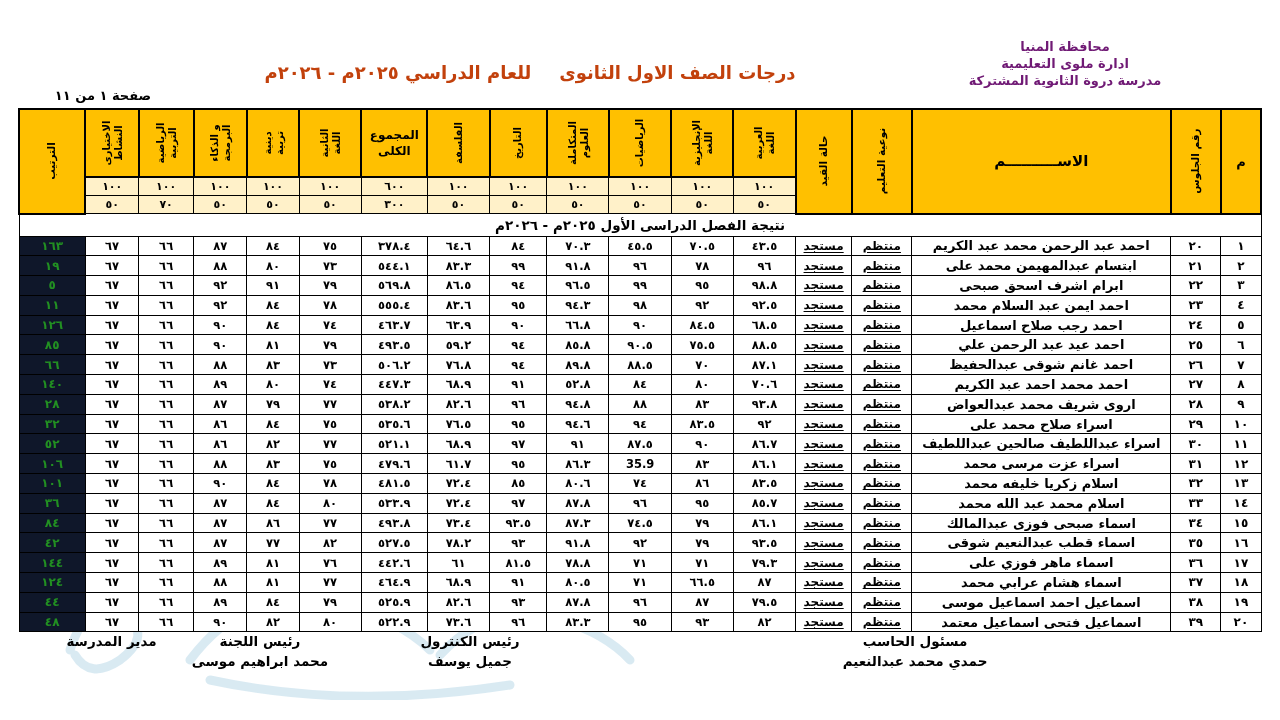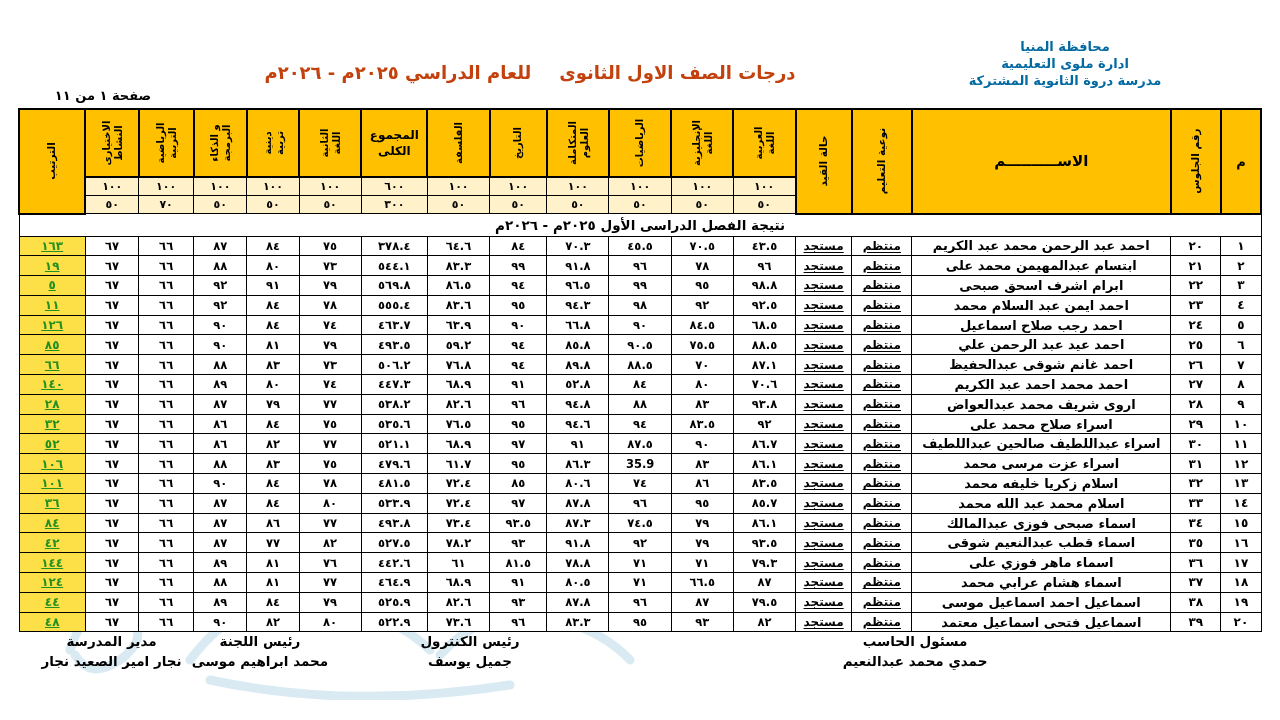--- a/index.html
+++ b/index.html
@@ -1,20 +1,20 @@
 <!DOCTYPE html>
 <html lang="ar"><head>
 <meta charset="utf-8">
 <style>
   html,body{margin:0;padding:0;background:#e8e8e8;}
   .page{position:relative;width:1280px;height:720px;background:#ffffff;overflow:hidden;
         font-family:"DejaVu Sans",sans-serif;direction:rtl;margin:0 auto;}
   
   .school-block{position:absolute;top:38px;left:930px;width:270px;text-align:center;
-                font-weight:bold;font-size:13px;line-height:17px;color:#0369a1;}
+                font-weight:bold;font-size:13px;line-height:17px;color:#701a75;}
   .report-title{position:absolute;top:62px;left:260px;width:540px;text-align:center;
                 font-weight:bold;font-size:18px;color:#c2410c;direction:rtl;white-space:nowrap;}
   .report-title .gap{display:inline-block;width:28px;}
   .page-num{position:absolute;top:88px;left:28px;width:150px;text-align:center;
             font-weight:bold;font-size:13px;direction:rtl;}
   
   table.grades{position:absolute;top:108px;left:18px;width:1244px;border-collapse:collapse;
                table-layout:fixed;direction:rtl;}
   .grades th,.grades td{border:1.8px solid #000;padding:0;margin:0;text-align:center;
                vertical-align:middle;font-weight:bold;color:#000;overflow:hidden;}
@@ -22,21 +22,21 @@
   tr.h-label{height:68px;}
   tr.h-max{height:17px;}
   tr.h-min{height:17px;}
   .max-cell,.min-cell{background:#FFF1C9;font-size:11px;height:17px;border-width:1.6px 2.2px;}
   .result-band{background:#ffffff;color:#1b7a1b;font-size:13.5px;height:21px;border-width:2.2px;}
   .grades tbody tr{height:19.8px;}
   .grades tbody td{background:#ffffff;font-size:11.5px;}
   .grades tbody td.c-name{font-size:13px;}
   .grades tbody td.c-serial,.grades tbody td.c-seat{font-size:12px;}
   .grades tbody td.c-edu,.grades tbody td.c-enroll{font-size:12px;text-decoration:underline;text-underline-offset:2px;}
-  .grades tbody td.c-rank{background:#fde047;color:#229022;font-size:12px;text-decoration:underline;}
+  .grades tbody td.c-rank{background:#0f172a;color:#229022;font-size:12px;}
   th.flat{font-size:13px;}
   th.flat.name-h{font-size:15px;letter-spacing:1px;}
   th.flat.serial-h{font-size:13px;}
   th.flat.total-h{font-size:12px;line-height:1.35;white-space:normal;}
   th.rot{position:relative;}
   th.rot .v{position:absolute;top:50%;left:50%;transform:translate(-50%,-50%) rotate(-90deg);
             width:62px;text-align:center;font-size:10px;line-height:11.5px;white-space:nowrap;}
   th.rot .v.tall{width:96px;font-size:10.5px;}
   
   .sig{position:absolute;top:631px;text-align:center;font-weight:bold;font-size:13.5px;
@@ -587,16 +587,15 @@
   <div class="sig" style="left:360px;width:220px;">
     <span class="sig-title">رئيس الكنترول</span>
     <span class="sig-name">جميل يوسف</span>
   </div>
   <div class="sig" style="left:150px;width:220px;">
     <span class="sig-title">رئيس اللجنة</span>
     <span class="sig-name">محمد ابراهيم موسى</span>
   </div>
   <div class="sig" style="left:0px;width:185px;padding-left:19px;">
     <span class="sig-title">مدير المدرسة</span>
-    <span class="sig-name">نجار امير الصعيد نجار</span>
   </div>
 
 </div>
 
 </body></html>

